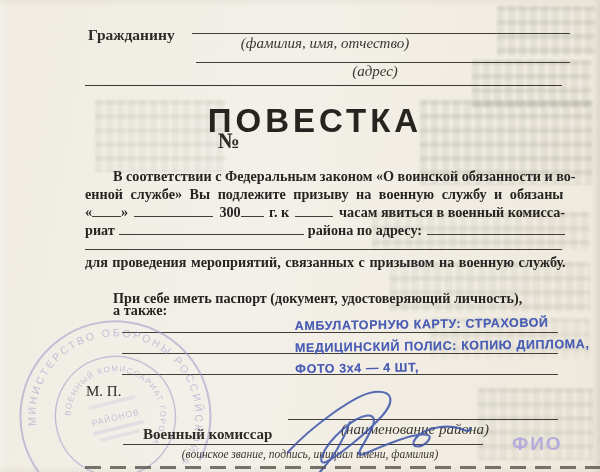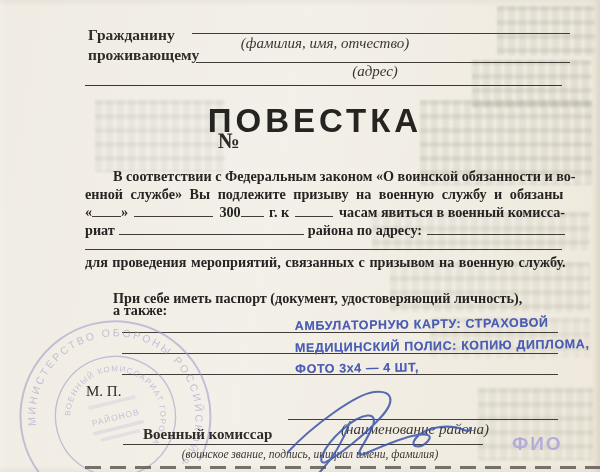--- a/index.html
+++ b/index.html
@@ -63,21 +63,20 @@
   <div class="bleed" style="left:95px;top:100px;width:130px;height:72px;opacity:.7;"></div>
   <div class="bleed" style="left:372px;top:212px;width:218px;height:38px;opacity:.8;"></div>
   <div class="bleed" style="left:390px;top:262px;width:200px;height:50px;opacity:.8;"></div>
   <div class="bleed" style="left:430px;top:318px;width:160px;height:40px;opacity:.6;"></div>
   <div class="bleed" style="left:478px;top:388px;width:115px;height:72px;opacity:.8;"></div>
 
   <div class="lbl" style="left:88px;top:26px;">Гражданину</div>
   <div class="rule" style="left:192px;top:18px;width:378px;height:15px;"></div>
   <div class="cap" style="left:230px;top:35px;width:190px;">(фамилия, имя, отчество)</div>
 
-  <div class="lbl" style="left:88px;top:46px;">проживающему</div>
   <div class="rule" style="left:196px;top:47px;width:374px;height:15px;"></div>
   <div class="cap" style="left:300px;top:63px;width:150px;">(адрес)</div>
 
   <div class="rule2" style="left:85px;top:70px;width:477px;height:15px;"></div>
 
   <div class="title" style="top:102px;">ПОВЕСТКА</div>
   <div class="numsign" style="left:218px;top:128px;">№</div>
 
   <div class="para-line" style="top:168px;padding-left:28px;width:452px;">В соответствии с Федеральным законом «О воинской обязанности и во-</div>
   <div class="para-line" style="top:186px;word-spacing:4px;">енной службе» Вы подлежите призыву на военную службу и обязаны</div>

